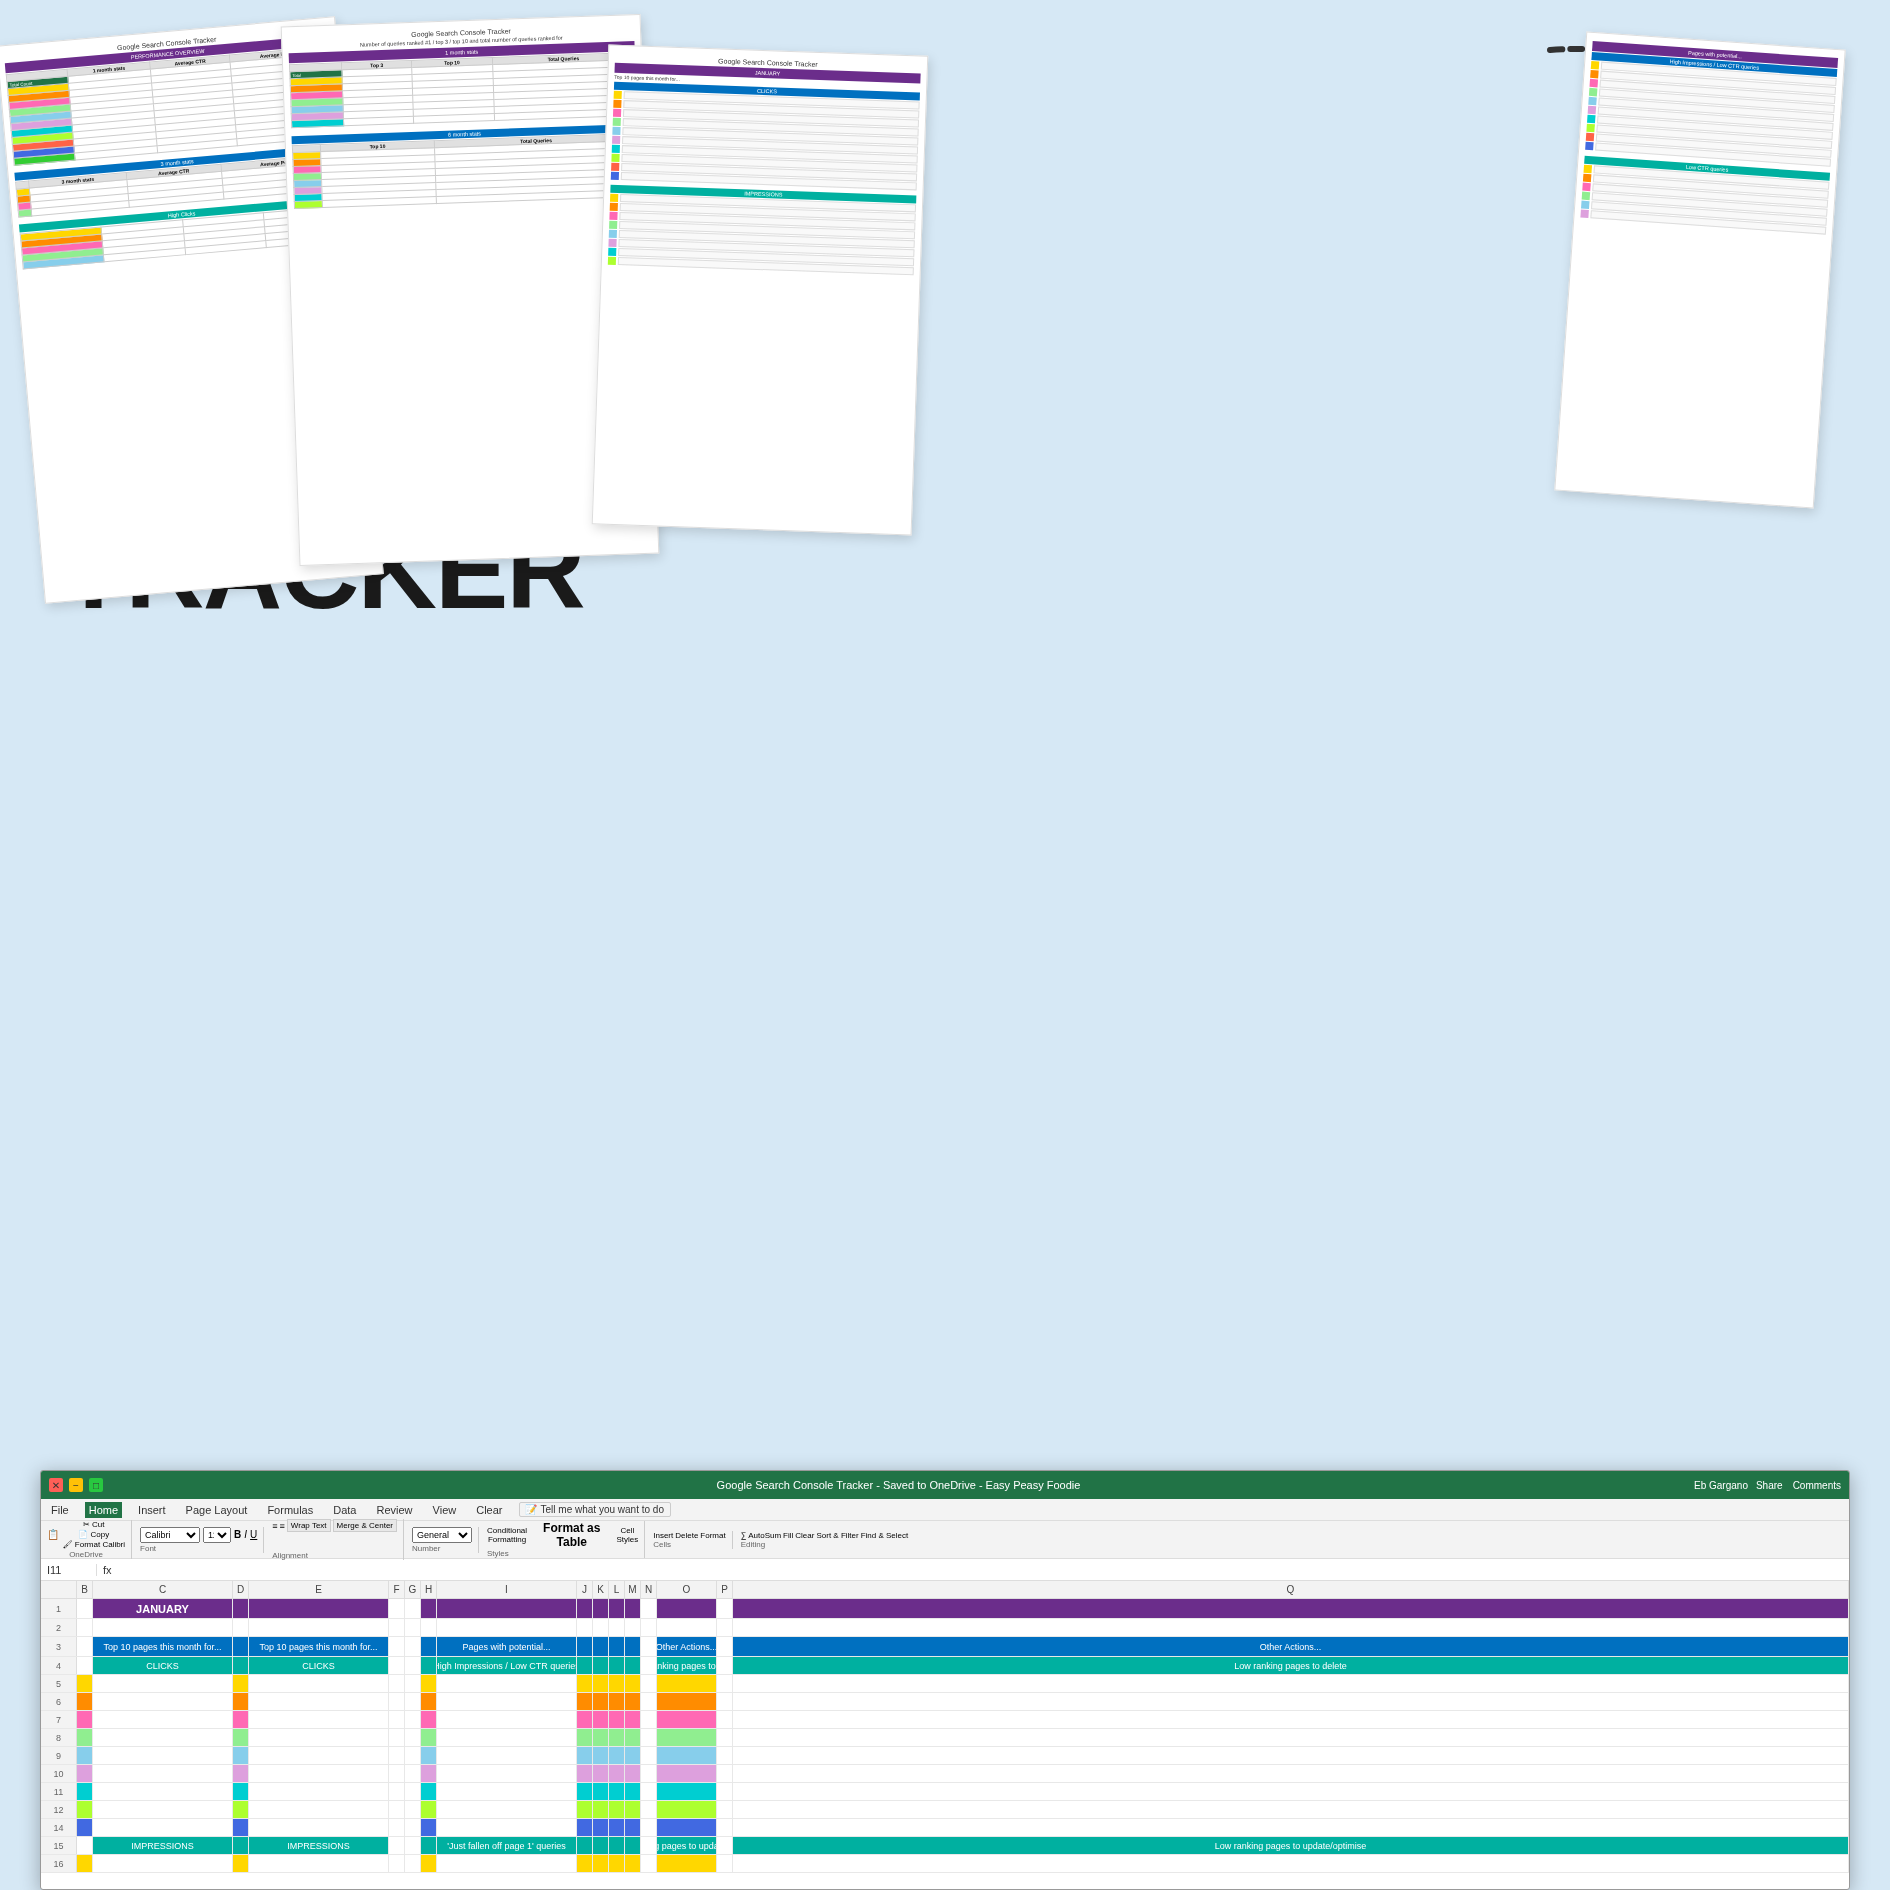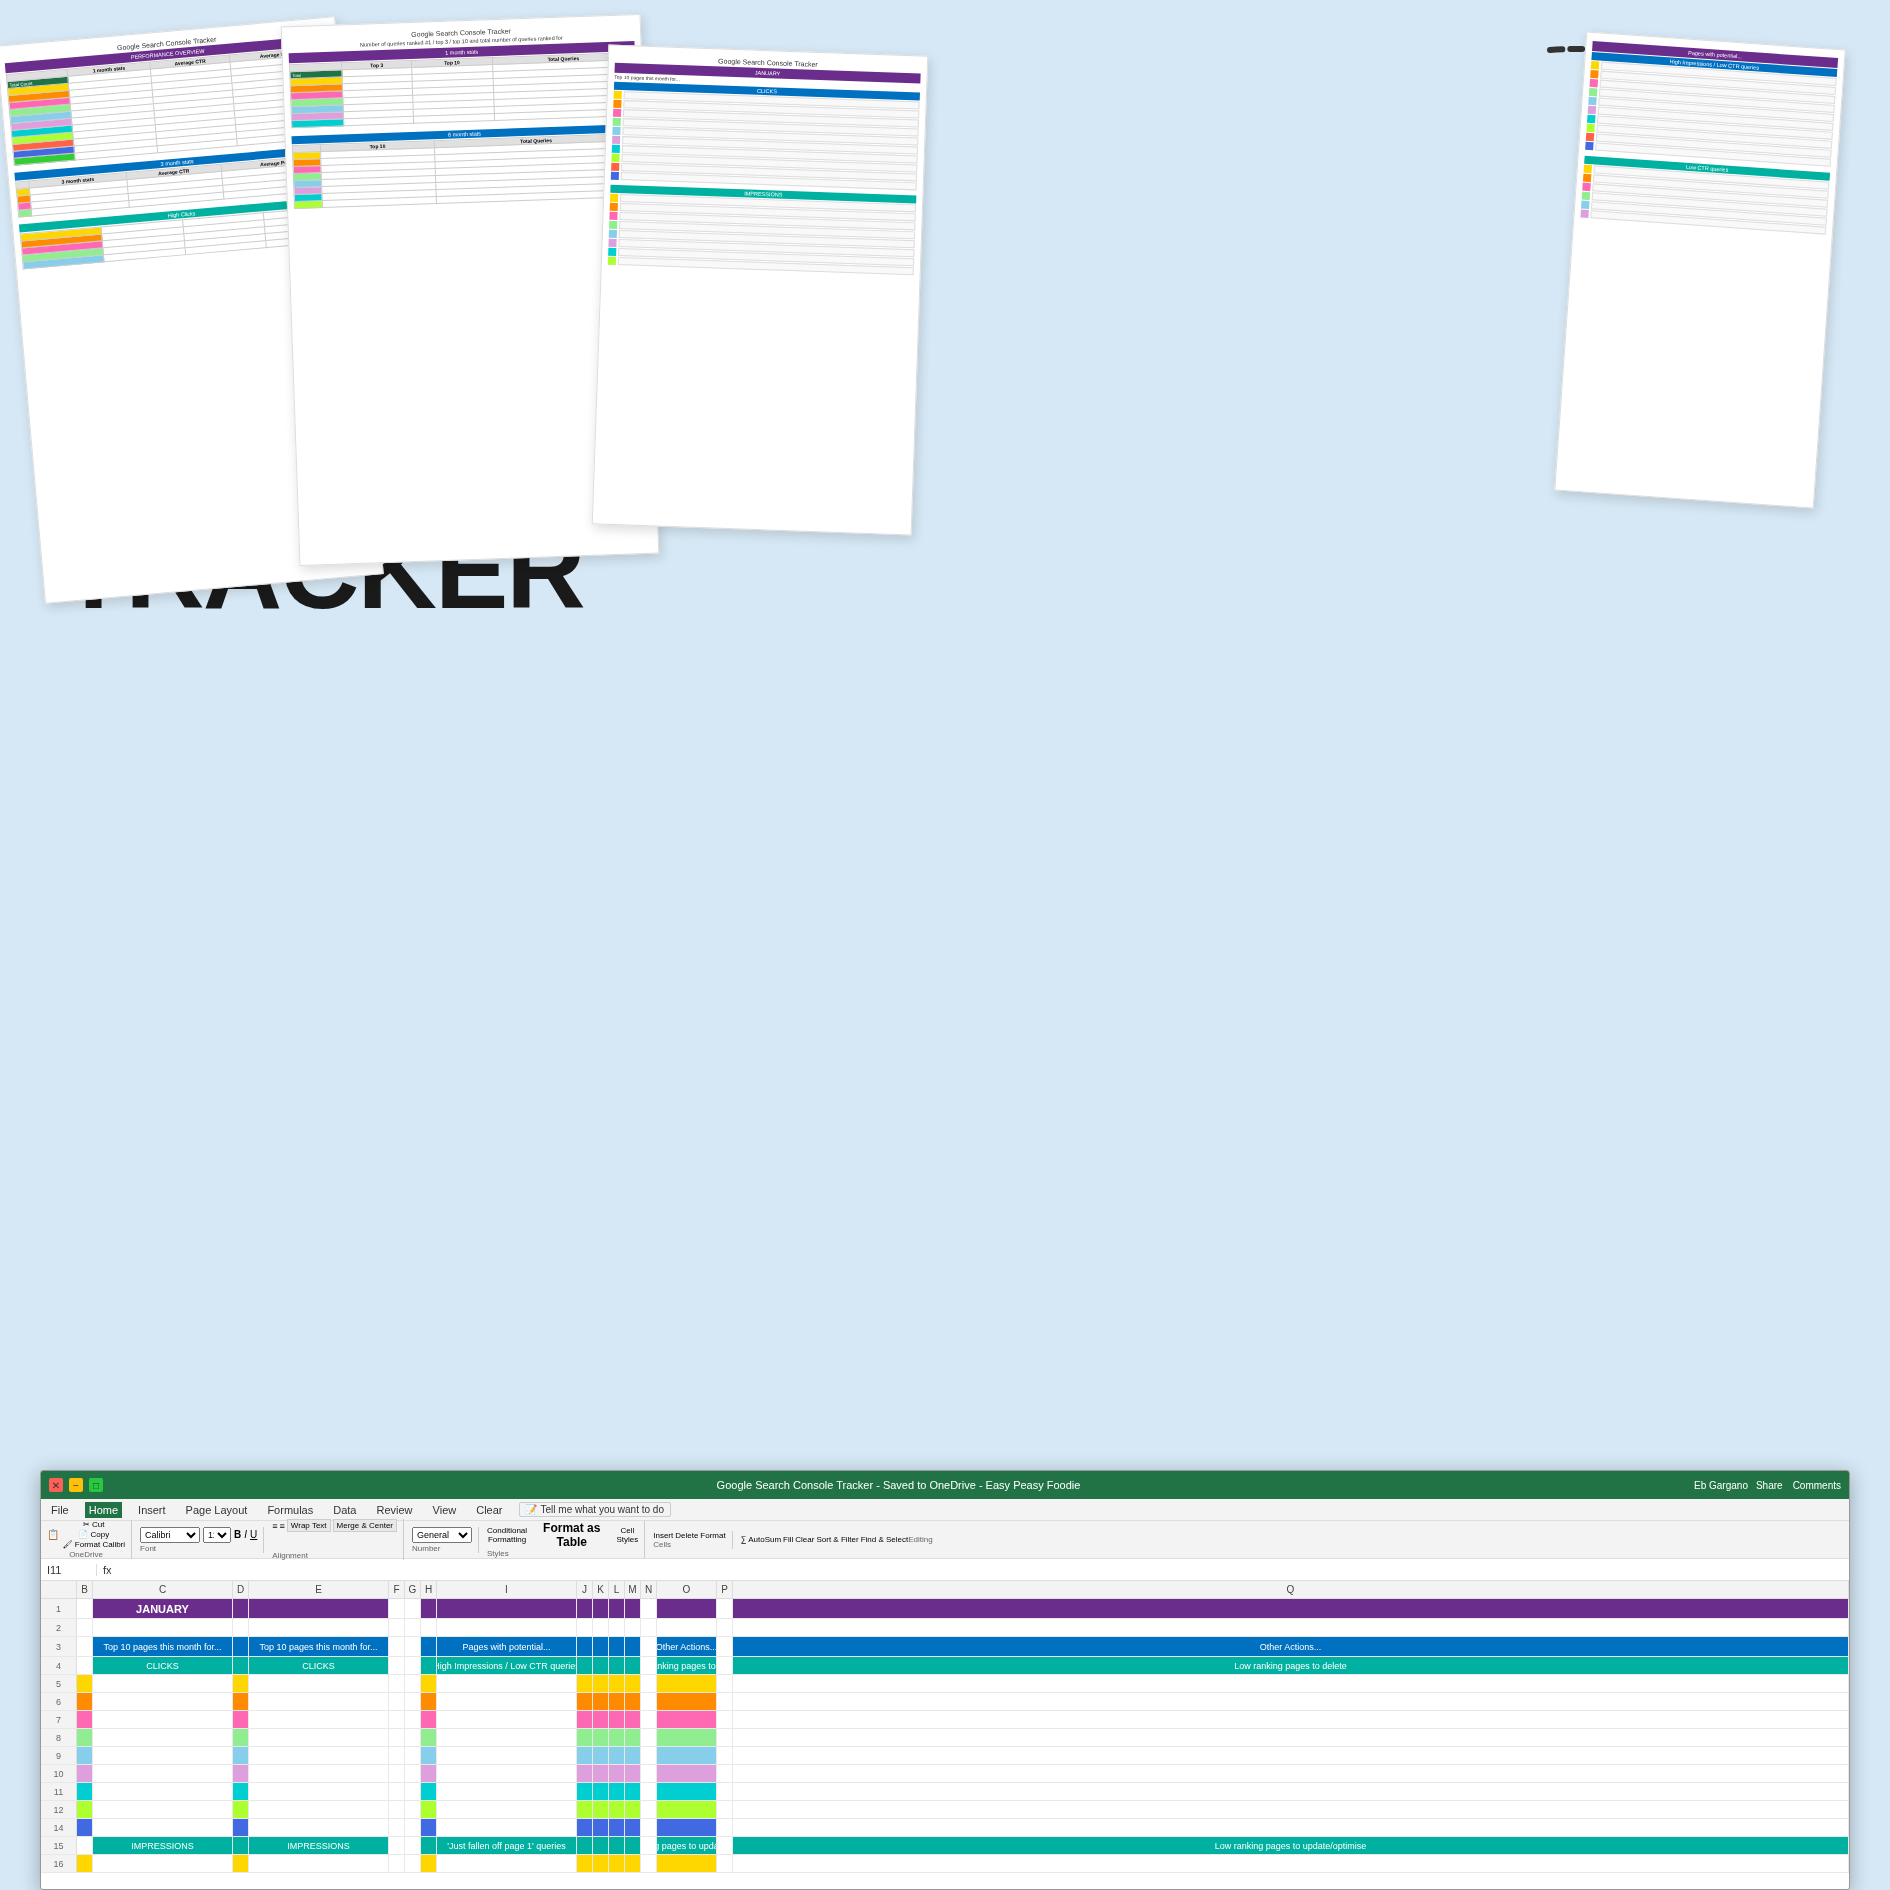--- a/index.html
+++ b/index.html
@@ -868,21 +868,21 @@
 
     <div style="display:flex;flex-direction:column;border-right:1px solid #ccc;padding-right:6px;margin-right:4px;">
       <div style="display:flex;gap:2px;font-size:9px;">
         <button style="font-size:8px;border:none;background:transparent;cursor:pointer;">Insert</button>
         <button style="font-size:8px;border:none;background:transparent;cursor:pointer;">Delete</button>
         <button style="font-size:8px;border:none;background:transparent;cursor:pointer;">Format</button>
       </div>
       <span style="font-size:8px;color:#666;">Cells</span>
     </div>
 
-    <div style="display:flex;flex-direction:row;">
+    <div style="display:flex;flex-direction:column;">
       <div style="display:flex;gap:2px;font-size:9px;">
         <button style="font-size:8px;border:none;background:transparent;cursor:pointer;">∑ AutoSum</button>
         <button style="font-size:8px;border:none;background:transparent;cursor:pointer;">Fill</button>
         <button style="font-size:8px;border:none;background:transparent;cursor:pointer;">Clear</button>
         <button style="font-size:8px;border:none;background:transparent;cursor:pointer;">Sort &amp; Filter</button>
         <button style="font-size:8px;border:none;background:transparent;cursor:pointer;">Find &amp; Select</button>
       </div>
       <span style="font-size:8px;color:#666;">Editing</span>
     </div>
   </div>

